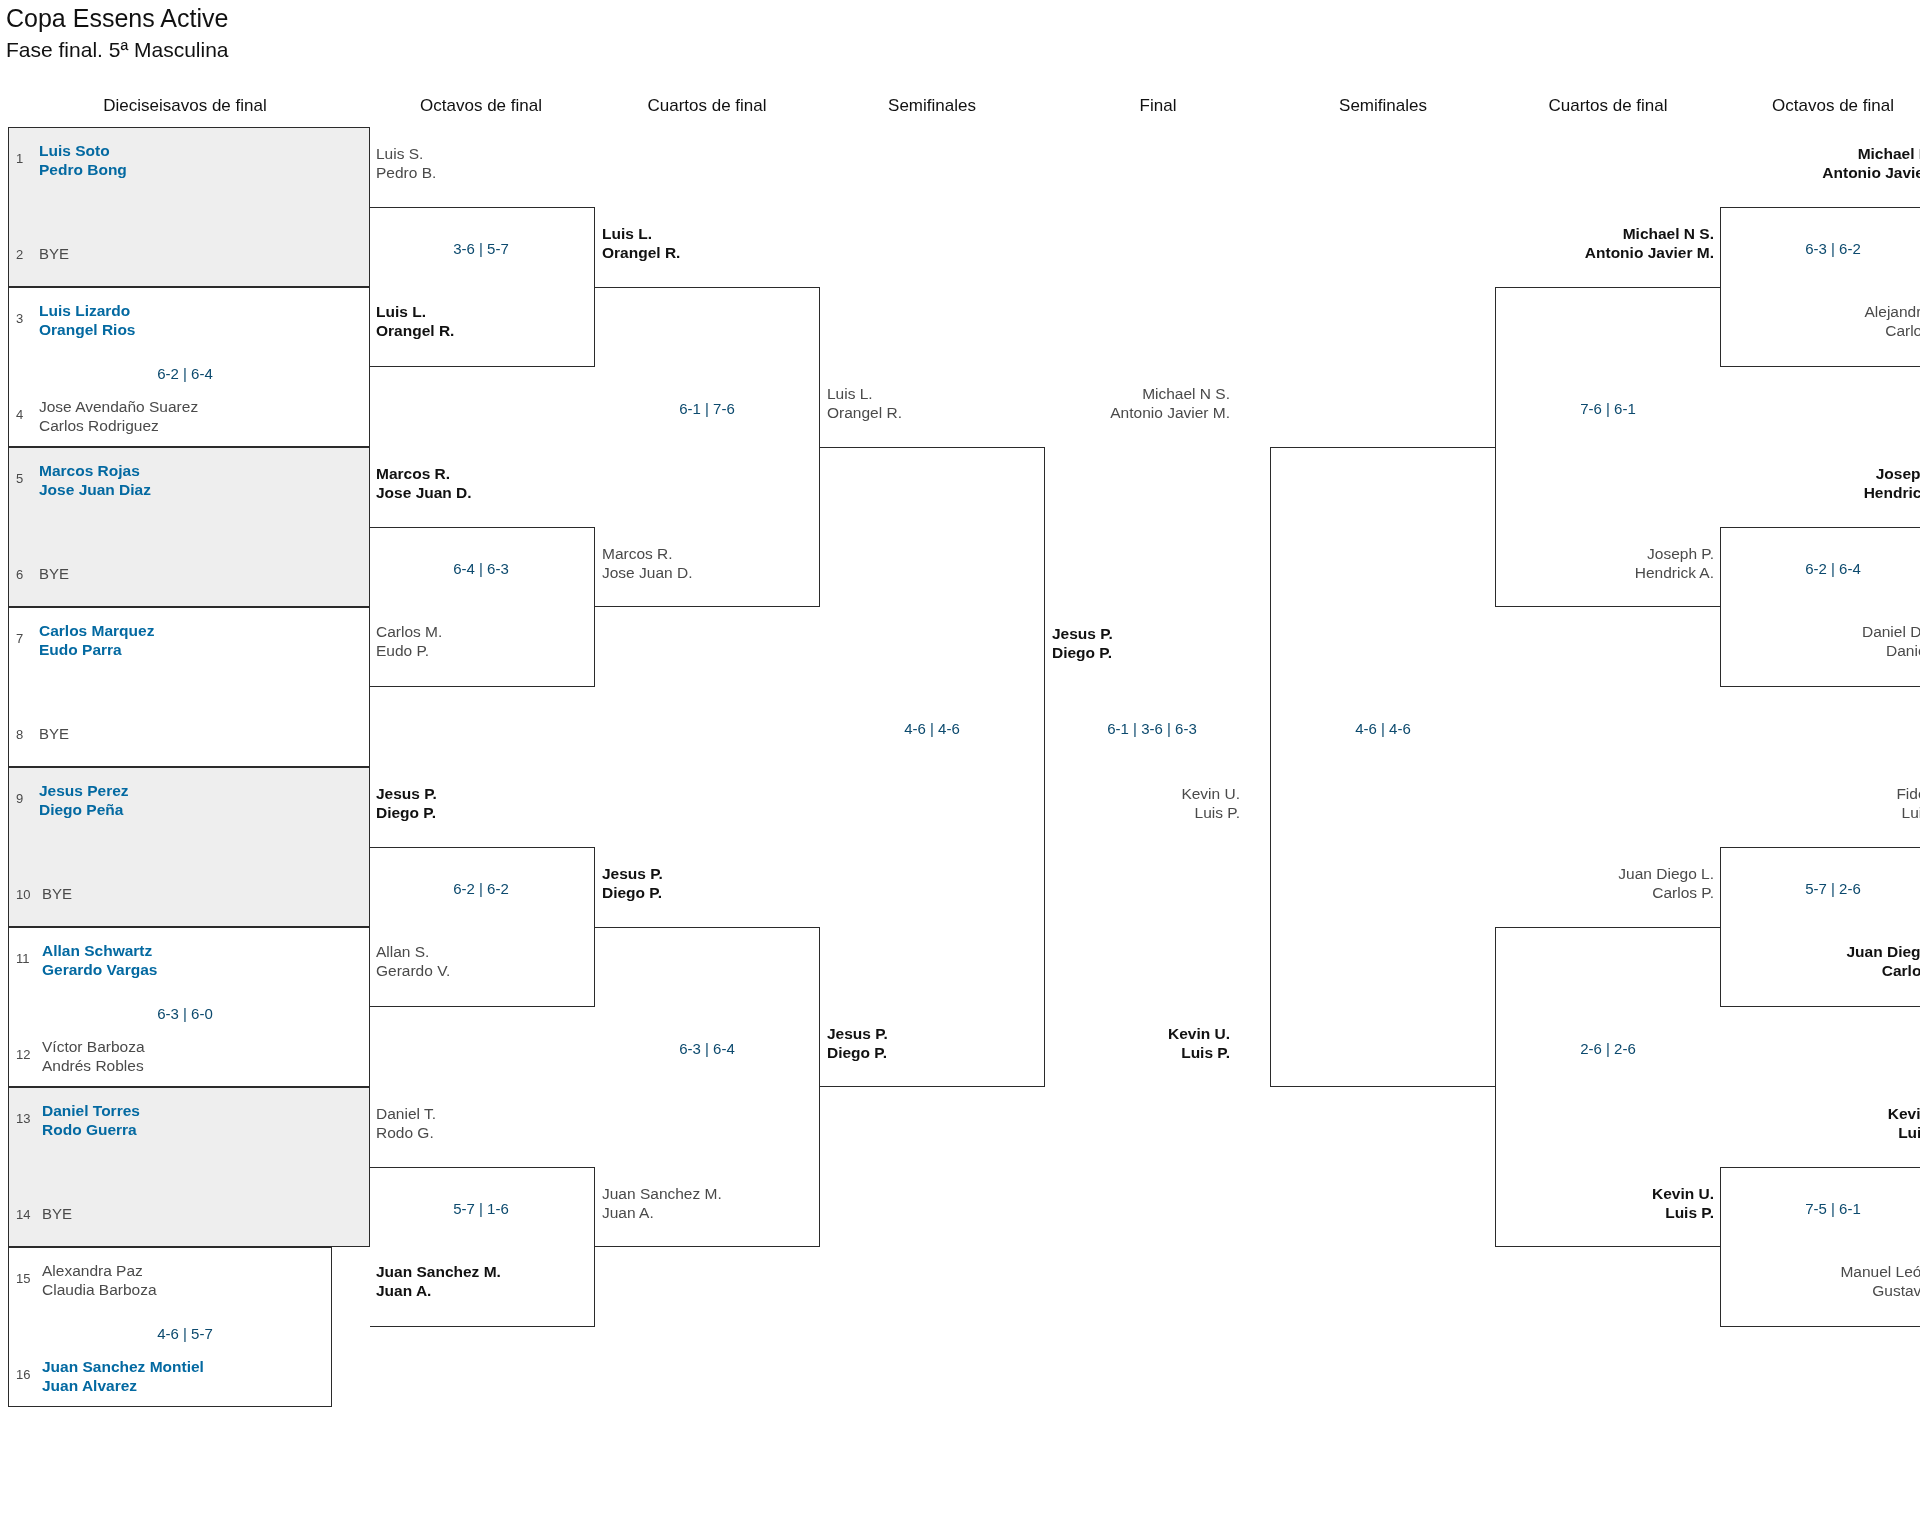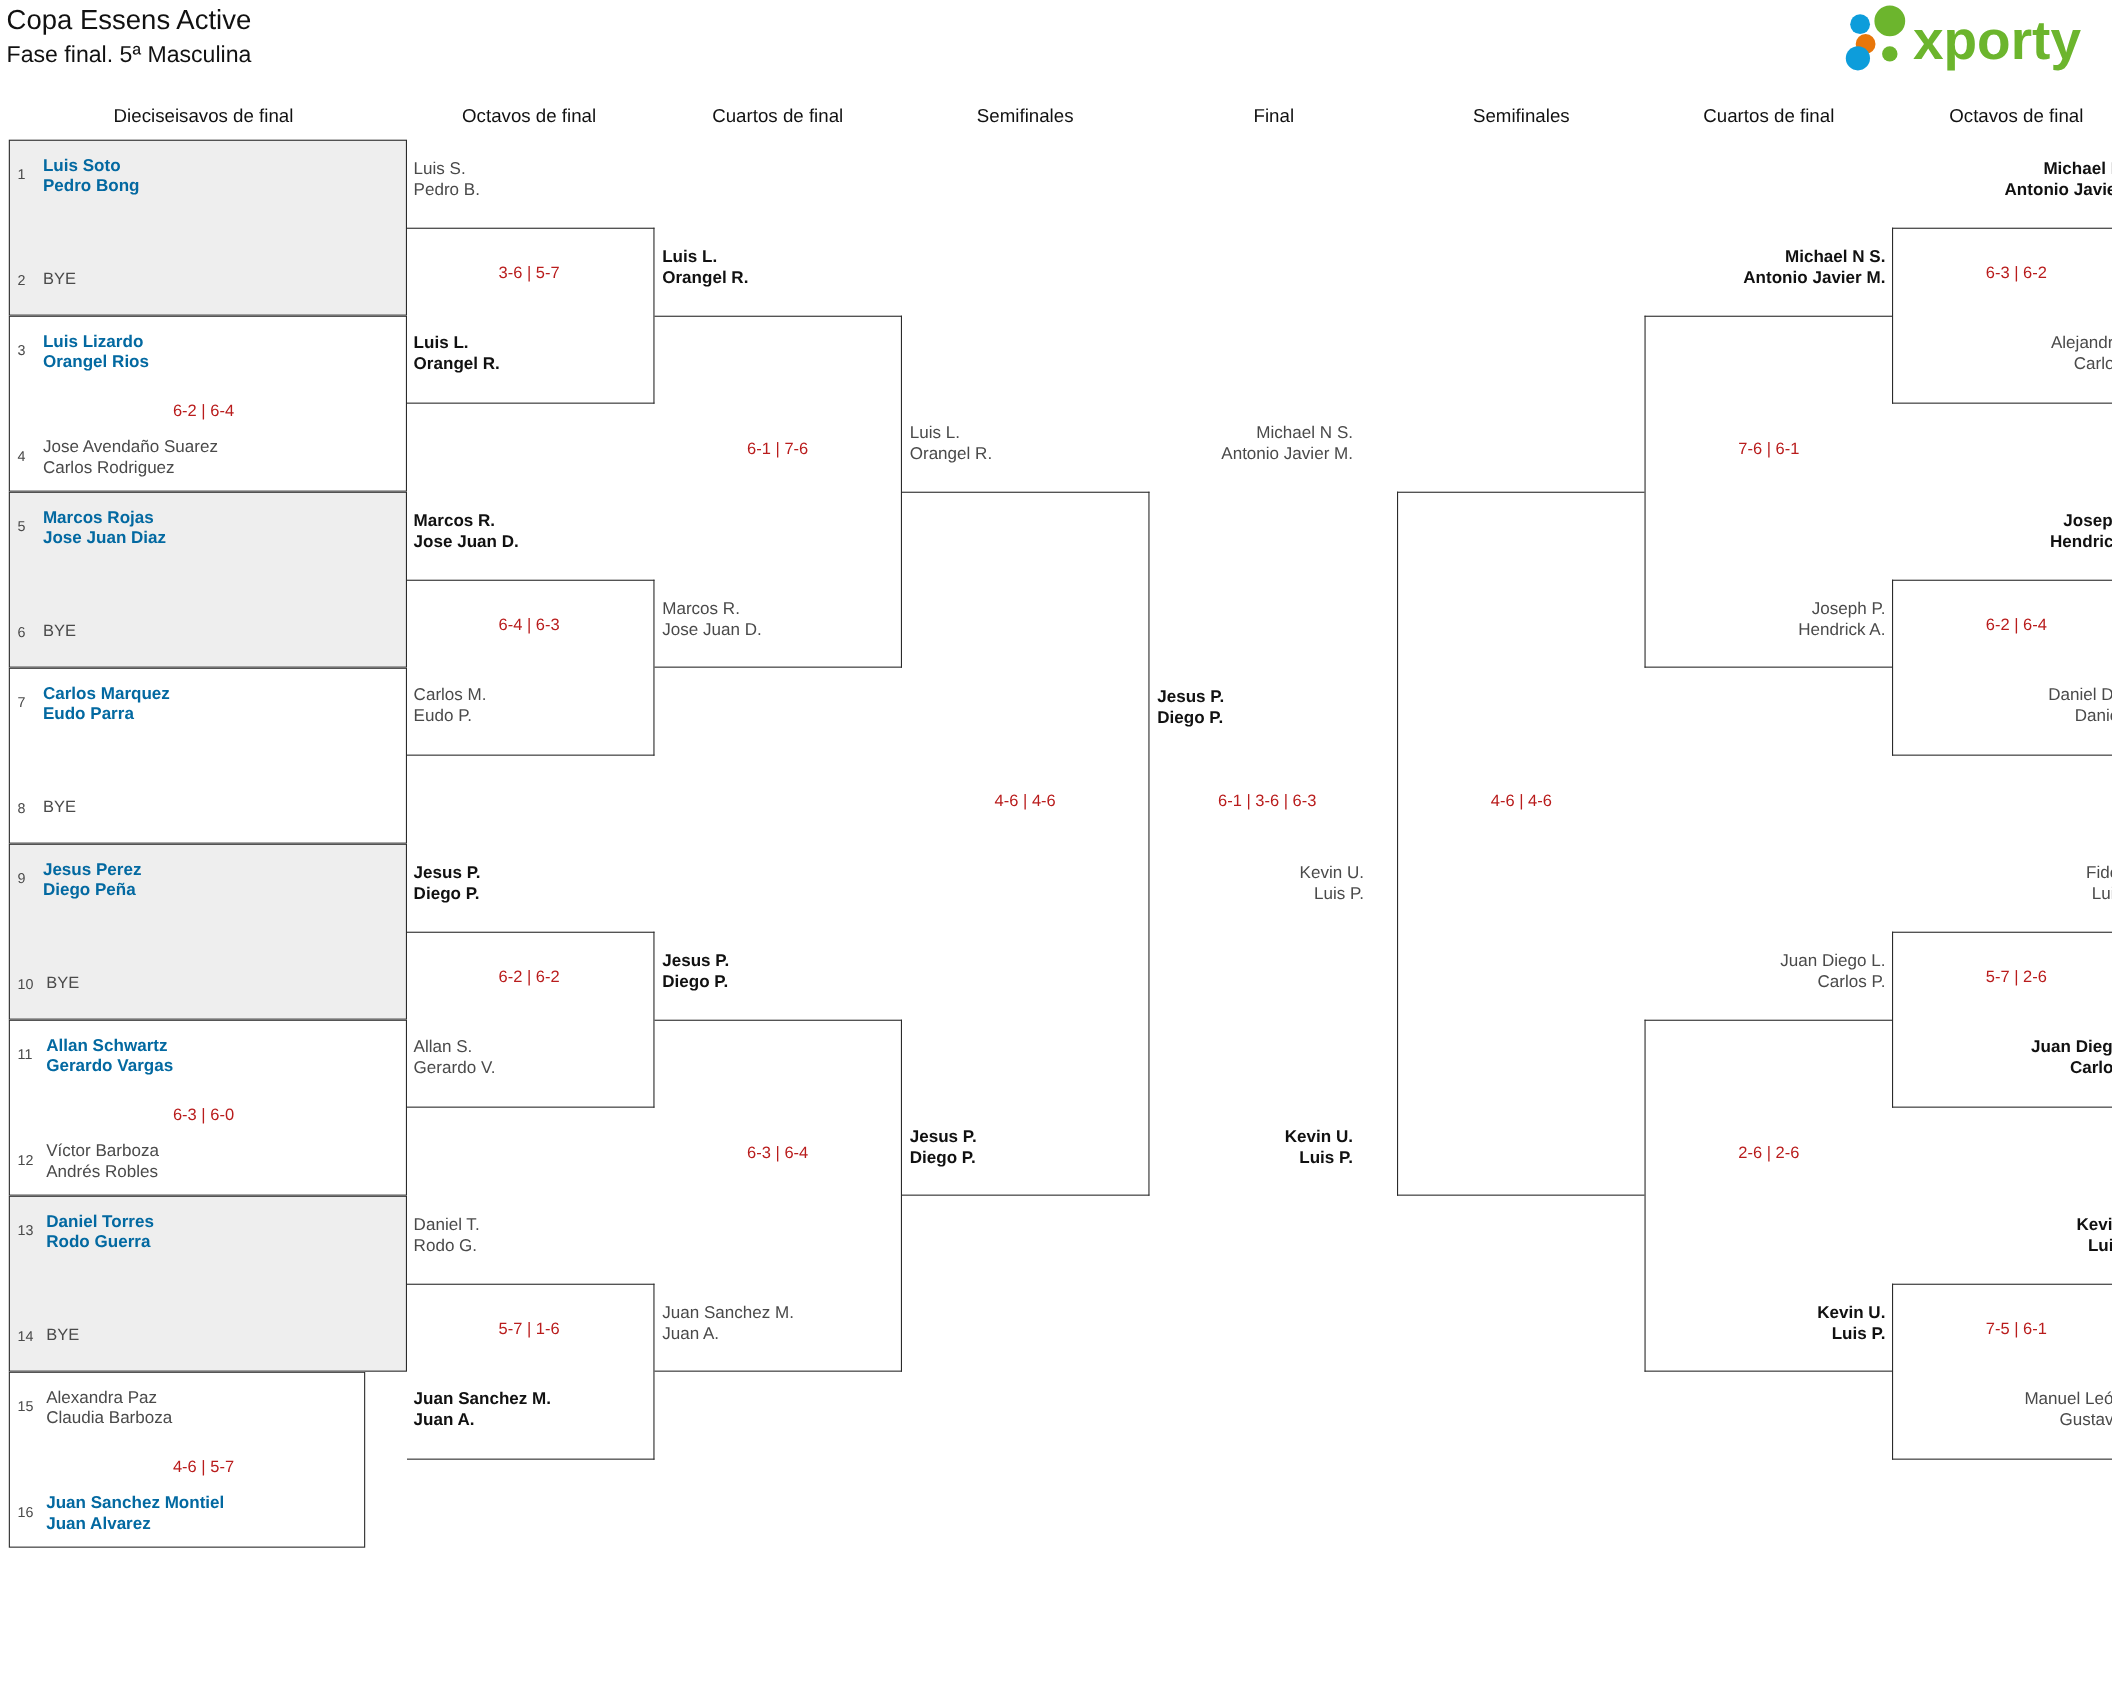--- a/index.html
+++ b/index.html
@@ -95,21 +95,21 @@
     position: absolute;
     left: 30px;
     font-size: 15px;
     color: #4a4a4a;
     line-height: 1;
   }
 
   .score {
     position: absolute;
     font-size: 15px;
-    color: #b91c1c;
+    color: #0c4a6e;
     white-space: nowrap;
     text-align: center;
     transform: translateX(-50%);
   }
 
   
   .link {
     position: absolute;
     box-sizing: border-box;
     border: 1px solid #2b2b2b;
@@ -132,30 +132,20 @@
 </head>
 <body>
 
 <div id="page">
 
   <div id="header-title">
     <div class="line1">Copa Essens Active</div>
     <div class="line2">Fase final. 5ª Masculina</div>
   </div>
 
-  <div id="logo">
-    <svg viewBox="0 0 245 62" width="245" height="62" aria-hidden="true">
-      <circle cx="24" cy="18" r="9" fill="#0d9ddb"></circle>
-      <circle cx="51" cy="15" r="14" fill="#6cb52d"></circle>
-      <circle cx="29" cy="36" r="9" fill="#e8760a"></circle>
-      <circle cx="22" cy="49" r="11" fill="#0d9ddb"></circle>
-      <circle cx="51" cy="45" r="7" fill="#6cb52d"></circle>
-      <text x="72" y="50" font-family="Liberation Sans, sans-serif" font-size="50" font-weight="700" fill="#6cb52d">xporty</text>
-    </svg>
-  </div>
 
   <div class="round-header" style="left:185px">Dieciseisavos de final</div>
   <div class="round-header" style="left:481px">Octavos de final</div>
   <div class="round-header" style="left:707px">Cuartos de final</div>
   <div class="round-header" style="left:932px">Semifinales</div>
   <div class="round-header" style="left:1158px">Final</div>
   <div class="round-header" style="left:1383px">Semifinales</div>
   <div class="round-header" style="left:1608px">Cuartos de final</div>
   <div class="round-header" style="left:1833px">Octavos de final</div>
 

